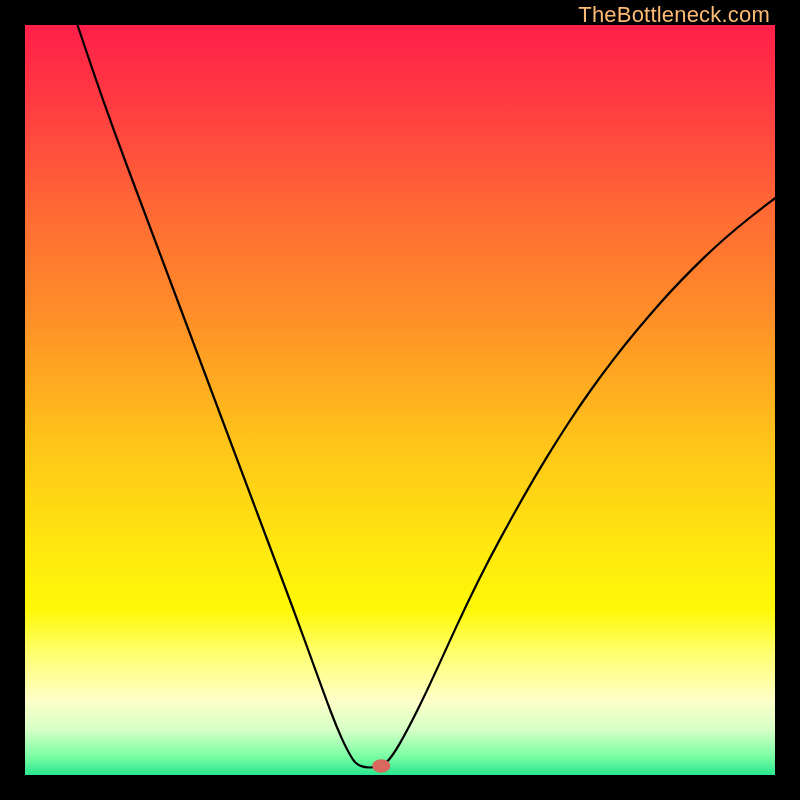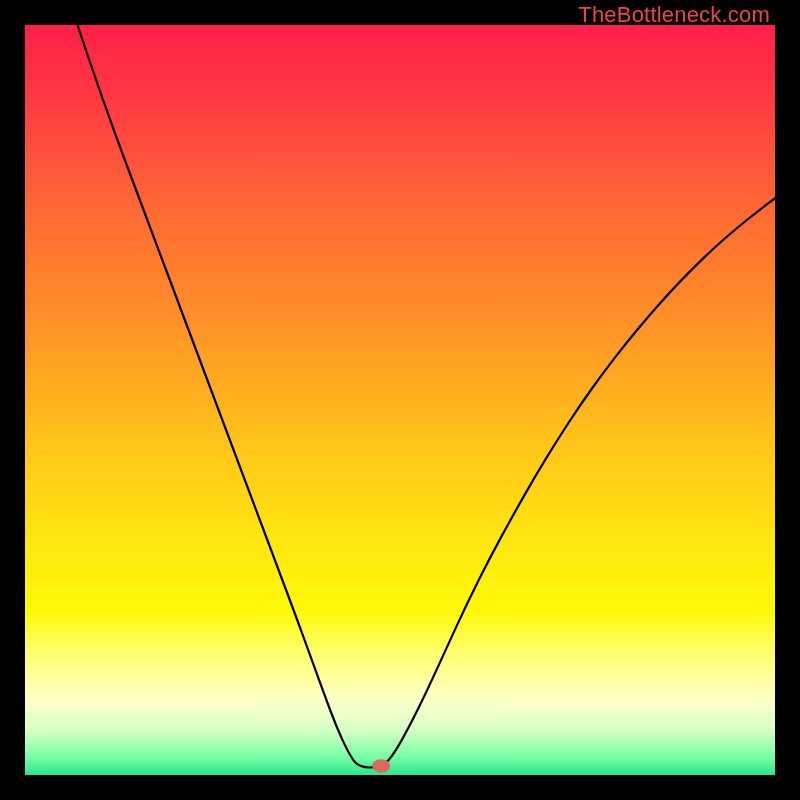--- a/index.html
+++ b/index.html
@@ -24,21 +24,21 @@
     left: 0;
     top: 0;
     width: 750px;
     height: 750px;
     overflow: hidden;
   }
   .watermark {
     position: absolute;
     top: 2px;
     right: 30px;
-    color: #ef4444;
+    color: #fdba74;
     font-size: 22px;
     font-weight: 500;
     letter-spacing: 0.2px;
     user-select: none;
   }
 </style>
 </head>
 <body>
 
 <div class="watermark">TheBottleneck.com</div>

